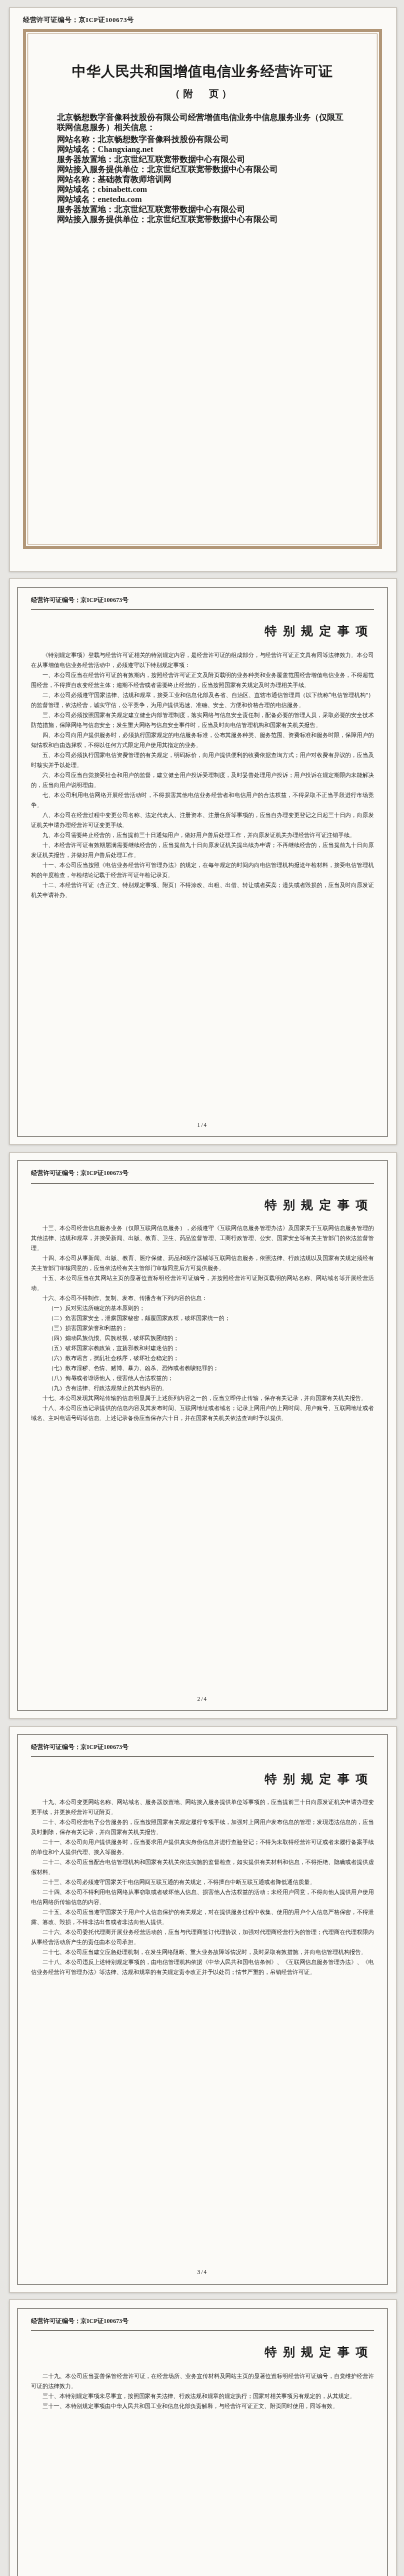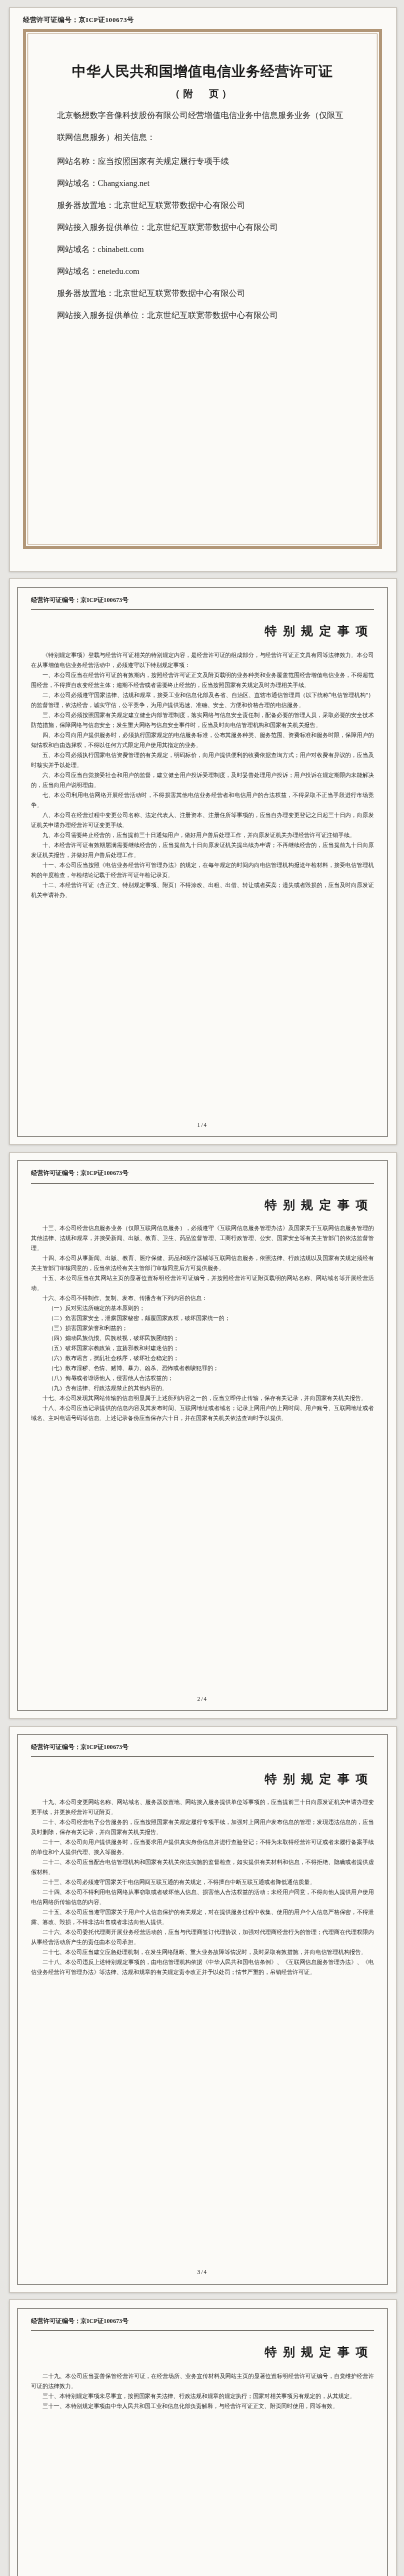--- a/index.html
+++ b/index.html
@@ -44,24 +44,24 @@
     margin: 13.4px 0 0 0;
   }
   .cert-subtitle {
     text-align: center;
     font-size: 9.8px;
     font-weight: bold;
     letter-spacing: 3.1px;
     margin: 7.2px 0 0 0;
   }
   .cert-body {
-    margin-top: 4px;
+    margin-top: 12px;
     font-size: 8.2px;
-    font-weight: normal;
-    line-height: 22px;
+    font-weight: bold;
+    line-height: 10px;
   }
   .cert-intro { margin: 0 0 2.1px 0; }
   .cert-line { margin: 0; }
   
   .prov-page { height: 567px; padding: 7.2px; }
   .thin-frame {
     border: 0.5px solid #8f8c86;
     height: 100%;
     box-sizing: border-box;
     padding: 8.2px 13.4px 0 13.4px;
@@ -102,24 +102,25 @@
 
 <section class="page cert-page">
   <div class="cert-header">经营许可证编号：京ICP证100673号</div>
   <div class="cert-frame">
     <h1 class="cert-title">中华人民共和国增值电信业务经营许可证</h1>
     <div class="cert-subtitle">（附　页）</div>
     <div class="cert-body">
       <p class="cert-intro">北京畅想数字音像科技股份有限公司经营增值电信业务中信息服务业务（仅限互联网信息服务）相关信息：</p>
       <div>
 
-      <p class="cert-line">网站名称：应当按照国家有关规定履行专项手续</p>
+      <p class="cert-line">网站名称：北京畅想数字音像科技股份有限公司</p>
           <p class="cert-line">网站域名：Changxiang.net</p>
           <p class="cert-line">服务器放置地：北京世纪互联宽带数据中心有限公司</p>
           <p class="cert-line">网站接入服务提供单位：北京世纪互联宽带数据中心有限公司</p>
+          <p class="cert-line">网站名称：基础教育教师培训网</p>
           <p class="cert-line">网站域名：cbinabett.com</p>
           <p class="cert-line">网站域名：enetedu.com</p>
           <p class="cert-line">服务器放置地：北京世纪互联宽带数据中心有限公司</p>
           <p class="cert-line">网站接入服务提供单位：北京世纪互联宽带数据中心有限公司</p>
         </div>
     </div>
   </div>
 </section>
 
 <section class="page prov-page">

